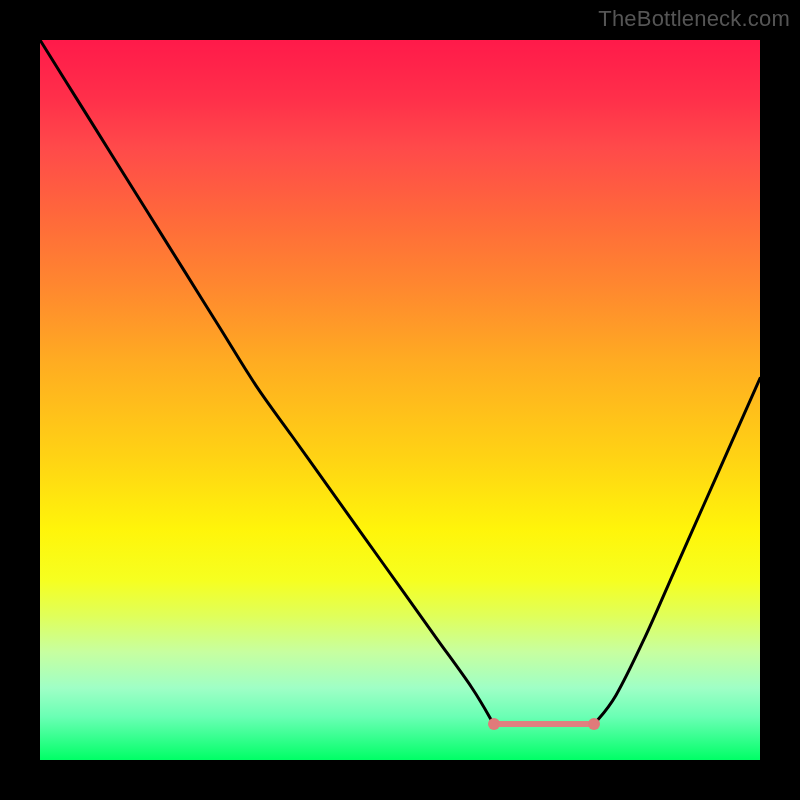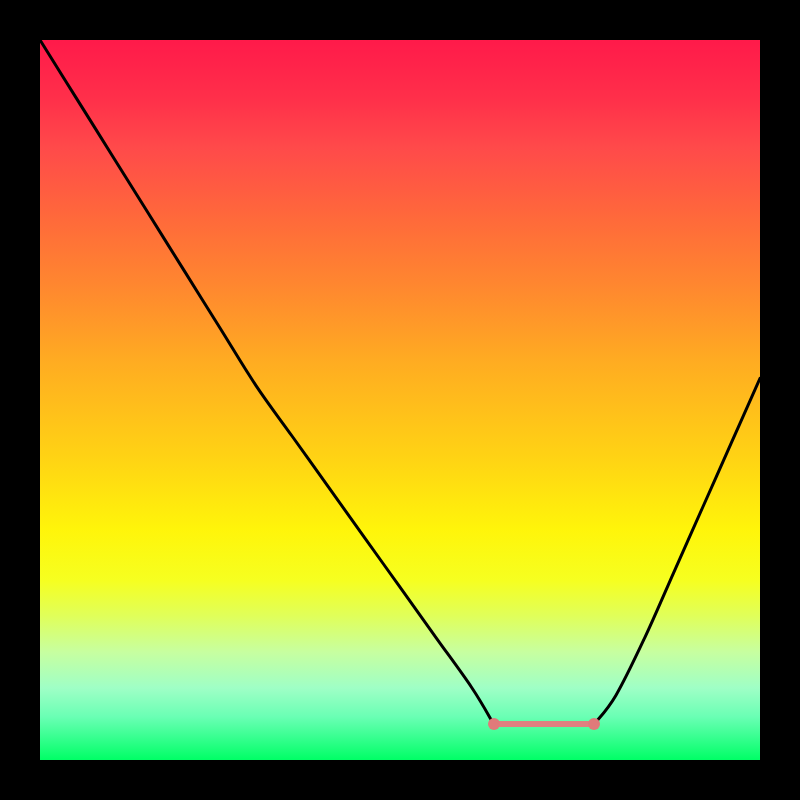--- a/index.html
+++ b/index.html
@@ -77,20 +77,21 @@
     height: 12px;
     border-radius: 50%;
     background: #e07a7a;
     transform: translate(-50%, -50%);
   }
 </style>
 </head>
 <body>
 
 <div class="frame">
+  <div class="watermark">TheBottleneck.com</div>
 
   <div class="plot-area">
     <div class="gradient-bg"></div>
 
     <svg class="curve" viewBox="0 0 720 720" preserveAspectRatio="none">
       <path id="left-path" fill="none" stroke="#000" stroke-width="3" stroke-linecap="round" d="M 0 0 C 6.4799999999999995 10.368000000000004, 23.04 36.86400000000002, 36 57.60000000000002 C 48.96 78.33600000000003, 59.04 94.46400000000006, 72 115.20000000000005 C 84.96 135.93600000000004, 95.04 152.06399999999996, 108 172.79999999999995 C 120.96 193.53599999999994, 131.04 209.66399999999996, 144 230.39999999999998 C 156.96 251.136, 167.04 267.264, 180 288 C 192.96 308.736, 203.04000000000002 326.15999999999997, 216 345.59999999999997 C 228.95999999999998 365.03999999999996, 239.03999999999996 377.856, 251.99999999999997 396 C 264.96 414.144, 275.04 428.256, 288 446.4 C 300.96 464.544, 311.04 478.656, 324 496.8 C 336.96 514.9440000000001, 347.03999999999996 529.056, 360 547.2 C 372.96000000000004 565.344, 383.0400000000001 579.456, 396.00000000000006 597.6 C 408.96000000000004 615.744, 421.632 632.448, 432 648 C 442.368 663.552, 449.71200000000005 677.52, 453.6 684"></path>
       <path id="right-path" fill="none" stroke="#000" stroke-width="3" stroke-linecap="round" d="M 554.4 684 C 558.288 678.816, 566.928 670.7520000000001, 576 655.2 C 585.072 639.648, 594.4319999999999 619.6320000000001, 604.8 597.6 C 615.168 575.568, 623.232 556.1279999999999, 633.6 532.8 C 643.9680000000001 509.472, 652.032 491.328, 662.4 468 C 672.7679999999999 444.672, 680.8319999999999 426.528, 691.1999999999999 403.2 C 701.568 379.87199999999996, 714.816 350.06399999999996, 720 338.4"></path>
     </svg>
 
     <div id="flat-bar" class="flat-region" style="left: 453.6px; top: 681px; width: 100.8px;"></div>

